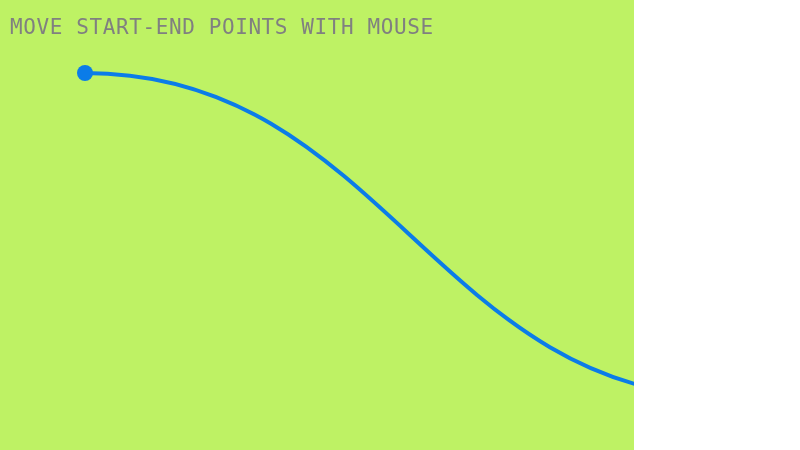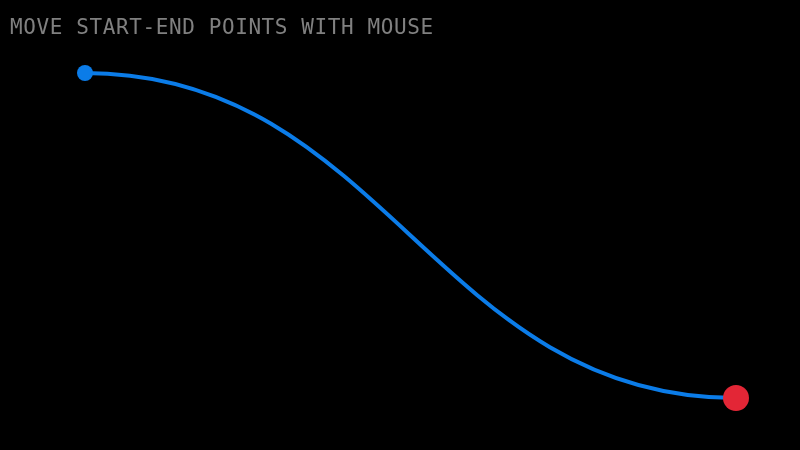--- a/index.html
+++ b/index.html
@@ -47,21 +47,21 @@
     fill: none;
     stroke-linecap: round;
   }
   .handle-dot {
     stroke: none;
   }
 </style>
 </head>
 <body>
 
-<div id="app" style="background: #000000; width: 800px; height: 450px;">
+<div id="app" style="background: #bef264; width: 634px; height: 450px;">
 
   <h1 id="title" style="color: rgb(128, 128, 128);">MOVE START-END POINTS WITH MOUSE</h1>
 
   <svg id="stage" viewBox="0 0 800 450" xmlns="http://www.w3.org/2000/svg">
 
     <path class="curve-path" stroke="#0b7ce8" stroke-width="4" d="M 85 73 C 385 73 436 398 736 398"></path>
 
     <circle class="handle-dot" cy="73" r="8" fill="#0b7ce8" cx="85"></circle>
 
     <circle class="handle-dot" cy="398" r="13" fill="#e32636" cx="736"></circle>

